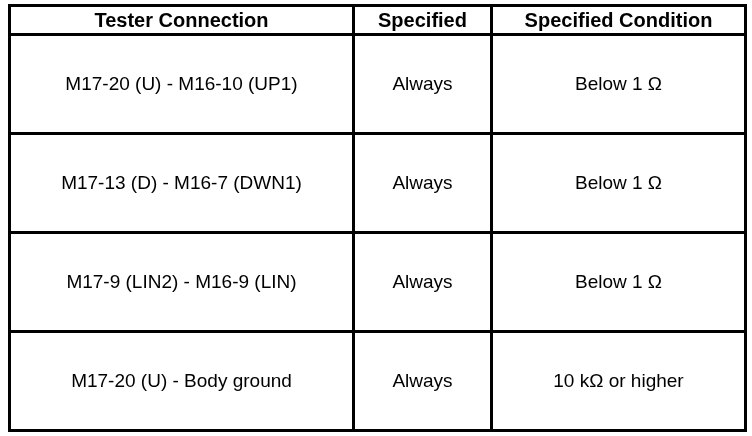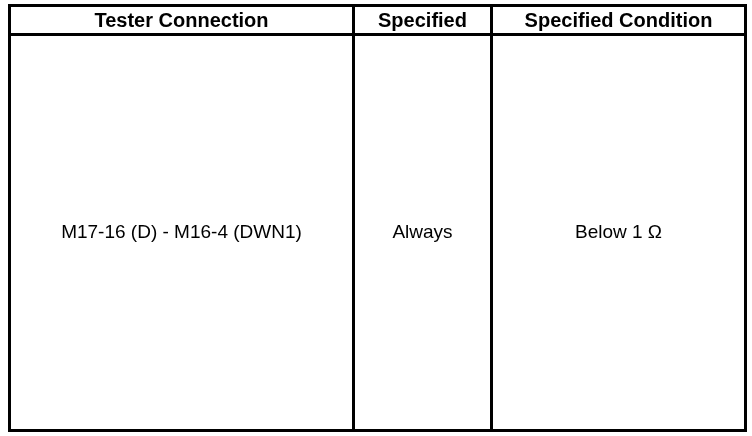--- a/index.html
+++ b/index.html
@@ -61,19 +61,34 @@
     </colgroup>
     <thead>
       <tr>
         <th>Tester Connection</th>
         <th>Specified</th>
         <th>Specified Condition</th>
       </tr>
     </thead>
     <tbody>
       <tr>
-        <td>M17-16 (D) - M16-4 (DWN1)</td>
+        <td>M17-20 (U) - M16-10 (UP1)</td>
         <td>Always</td>
         <td>Below 1 Ω</td>
+      </tr>
+      <tr>
+        <td>M17-13 (D) - M16-7 (DWN1)</td>
+        <td>Always</td>
+        <td>Below 1 Ω</td>
+      </tr>
+      <tr>
+        <td>M17-9 (LIN2) - M16-9 (LIN)</td>
+        <td>Always</td>
+        <td>Below 1 Ω</td>
+      </tr>
+      <tr>
+        <td>M17-20 (U) - Body ground</td>
+        <td>Always</td>
+        <td>10 kΩ or higher</td>
       </tr>
     </tbody>
   </table>
 </div>
 
 </body></html>

